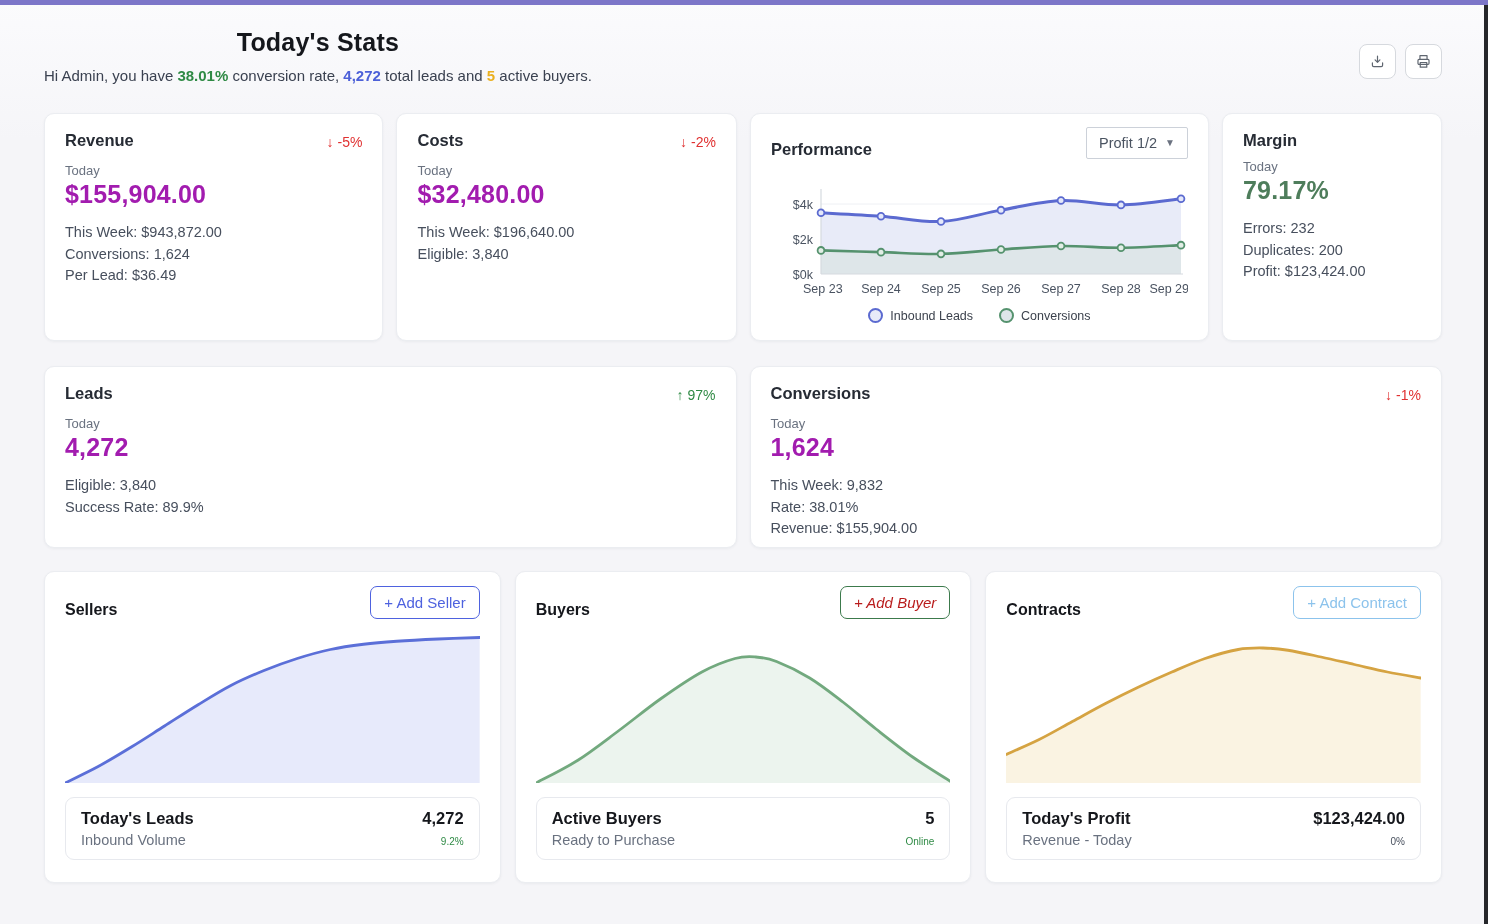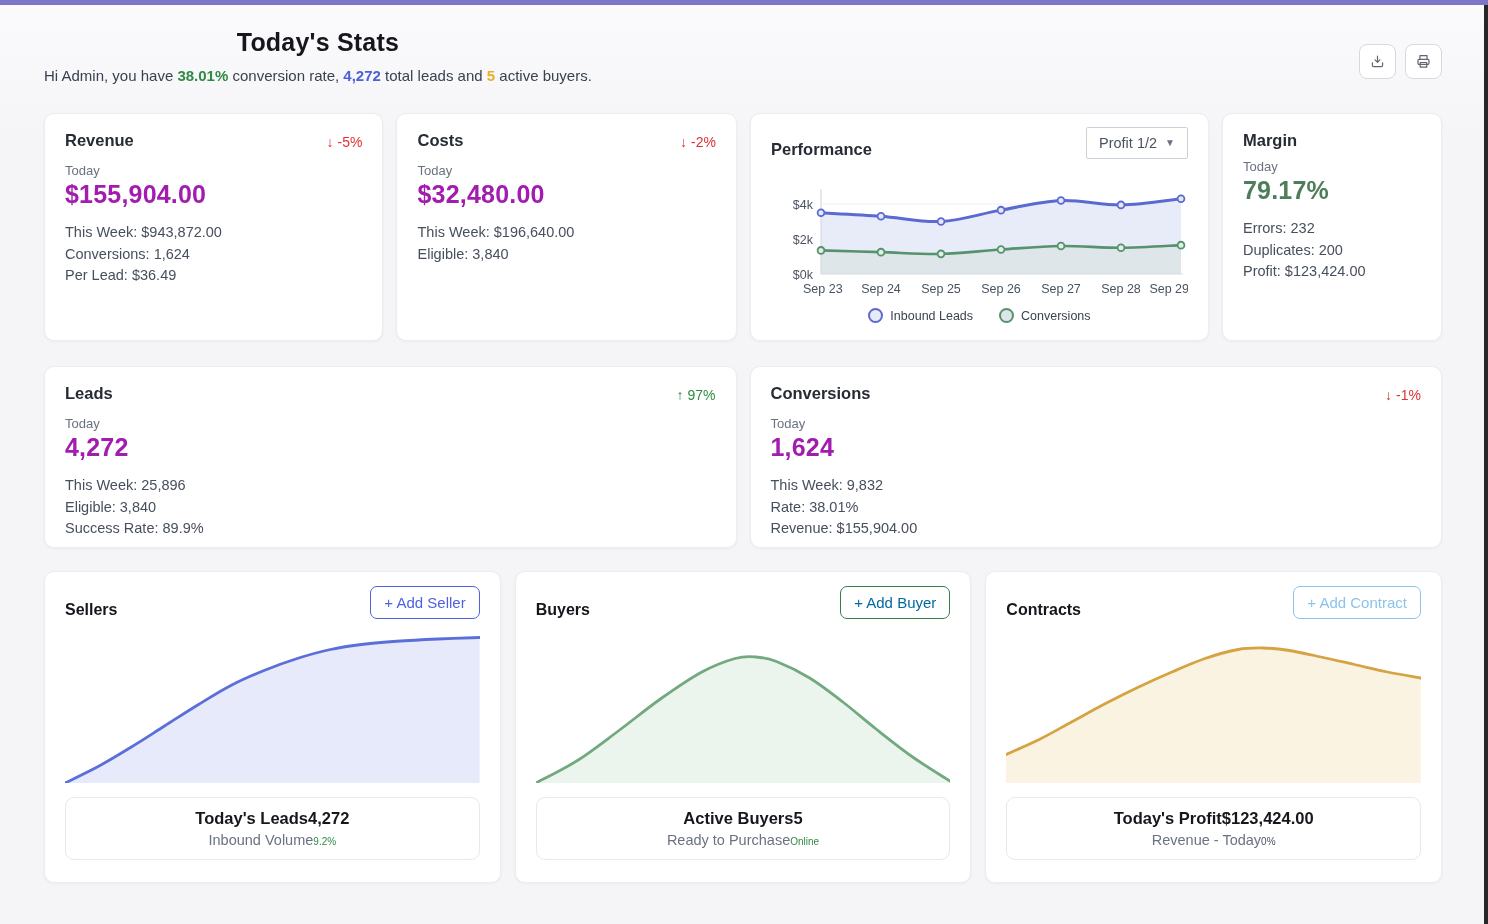--- a/index.html
+++ b/index.html
@@ -56,26 +56,26 @@
   .caret { font-size:10px; color:#6b7280; line-height:1; }
   .perf-chart { margin-top:10px; }
   .legend { display:flex; justify-content:center; gap:26px; margin-top:5px; }
   .legend-item { display:flex; align-items:center; gap:7px; font-size:12.5px; color:#3c424d; cursor:pointer; }
   .legend-dot { width:15px; height:15px; border-radius:50%; border:2px solid; }
 
   
   .add-btn { border-radius:7px; border:1px solid; background:#fff; padding:7px 13px; font-size:15px;
     font-family:inherit; cursor:pointer; margin-top:-3px; }
   .add-btn.indigo { color:#4e62df; border-color:#4e62df; }
-  .add-btn.green { color:#0369a1; border-color:#3c7a4c; }
+  .add-btn.green { color:#b91c1c; border-color:#3c7a4c;font-style:italic; }
   .add-btn.sky { color:#8cc3ec; border-color:#8cc3ec; }
   .spark { margin-top:14px; height:150px; }
   .spark svg { width:100%; height:100%; display:block; }
   .mini-stat { margin-top:14px; border:1px solid #e7e9ee; border-radius:9px; padding:11px 15px; }
-  .mini-row { display:flex; justify-content:center; align-items:baseline; }
+  .mini-row { display:flex; justify-content:space-between; align-items:baseline; }
   .mini-title { font-size:16.5px; font-weight:700; color:#15171c; }
   .mini-value { font-size:16.5px; font-weight:700; color:#15171c; }
   .mini-sub { font-size:14.5px; color:#6a7280; margin-top:4px; }
   .mini-subval { font-size:10px; }
   .mini-subval.green { color:#2f8a45; }
   .mini-subval.gray { color:#474f5d; }
 </style>
 </head>
 <body>
 
@@ -205,21 +205,20 @@
 
   <div class="row2">
     <div class="card">
       <div class="card-head">
         <div class="card-title">Leads</div>
         <div class="badge up"><span class="arr">↑</span><span>97%</span></div>
       </div>
       <div class="period">Today</div>
       <div class="big-value">4,272</div>
       <div class="details">
-        <div>This Week: 25,896</div>
         <div>Eligible: 3,840</div>
         <div>Success Rate: 89.9%</div>
       </div>
     </div>
 
     <div class="card">
       <div class="card-head">
         <div class="card-title">Conversions</div>
         <div class="badge down"><span class="arr">↓</span><span>-1%</span></div>
       </div>

